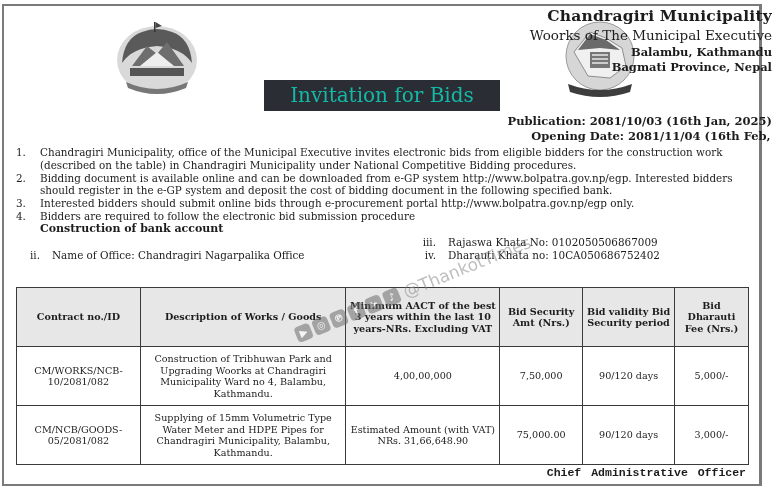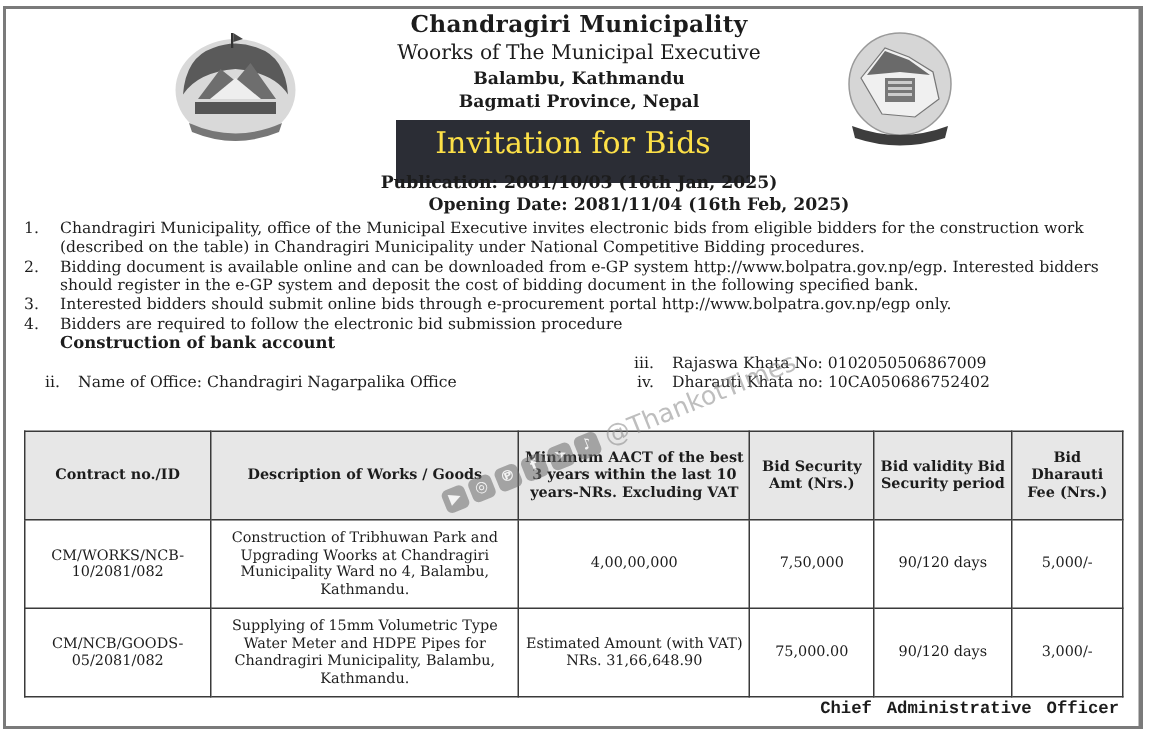--- a/index.html
+++ b/index.html
@@ -1,26 +1,26 @@
 <!DOCTYPE html>
 <html><head>
 <meta charset="utf-8">
 <style>
   html, body { margin:0; padding:0; background:#ffffff; }
   body { width:772px; height:491px; position:relative; overflow:hidden;
          font-family:"DejaVu Serif", serif; color:#1c1c1c; }
   .frame { position:absolute; left:2px; top:4px; width:760px; height:482px;
            border:2px solid #7a7a7a; border-right-width:3px; box-sizing:border-box; }
-  .center { position:absolute; left:0; width:772px; text-align:center; white-space:nowrap; }
+  .center { position:absolute; left:0; width:772px; text-align:right; white-space:nowrap; }
   .t-main { top:6px; font-family:"DejaVu Serif", serif; font-weight:bold; font-size:15.5px; letter-spacing:0.2px; }
   .t-office { top:27px; font-size:13.5px; }
   .t-addr1 { top:45px; font-size:11.5px; font-weight:bold; }
   .t-addr2 { top:60px; font-size:11.5px; font-weight:bold; }
-  .banner { position:absolute; left:264px; top:80px; width:236px; height:42px;
-            background:#2b2d35; color:#fde047; text-align:center;
+  .banner { position:absolute; left:264px; top:80px; width:236px; height:31px;
+            background:#2b2d35; color:#14b8a6; text-align:center;
             font-family:"DejaVu Serif", serif; font-size:20px; line-height:31px; }
   .t-pub { top:114px; font-size:11.5px; font-weight:bold; }
   .t-open { top:129px; font-size:11.5px; font-weight:bold;margin-left:40px; }
   .logo { position:absolute; }
   .logo-left { left:112px; top:18px; width:90px; height:80px; }
   .logo-right { left:560px; top:18px; width:80px; height:80px; }
   .list { position:absolute; left:14px; top:146px; width:740px; font-family:"DejaVu Serif", serif;
           font-size:10.4px; line-height:12.8px; }
   .li { position:relative; padding-left:26px; }
   .li .num { position:absolute; left:2px; top:0; }

